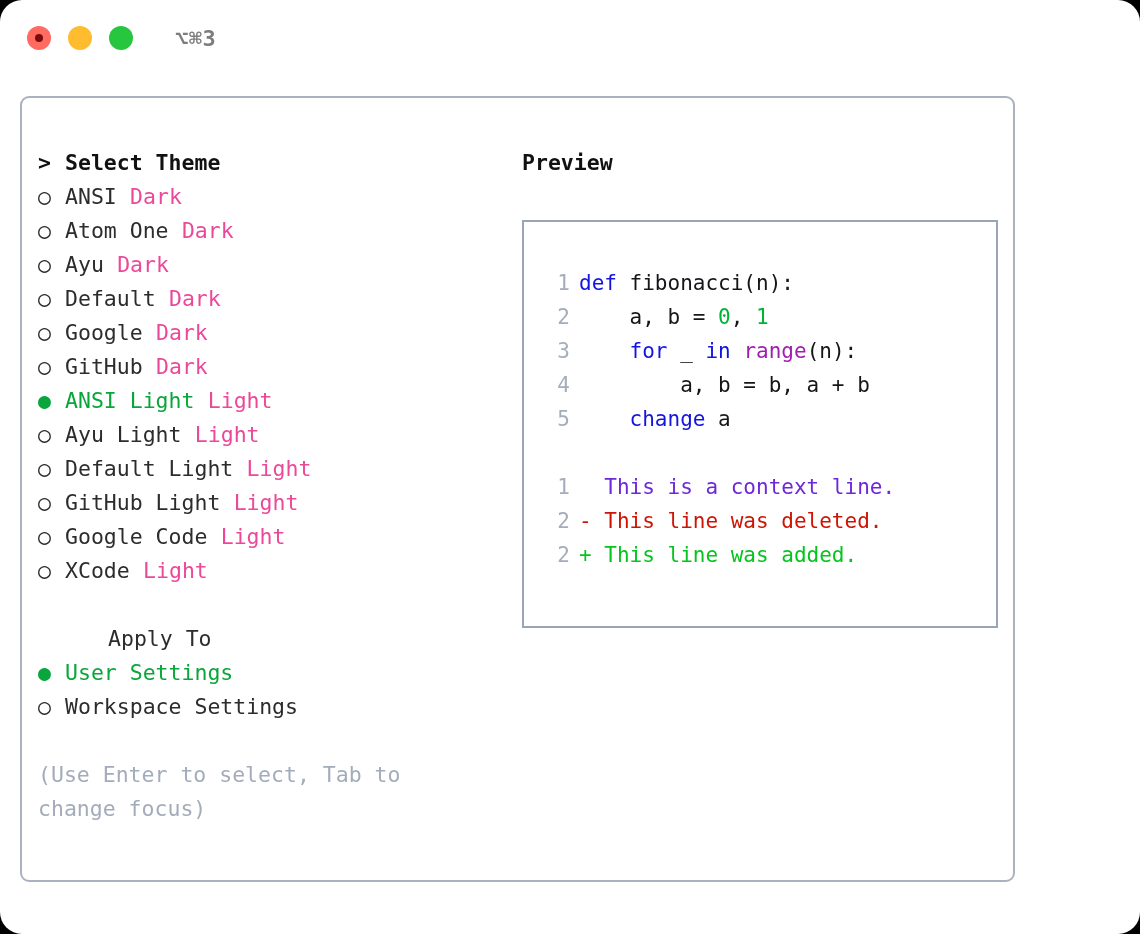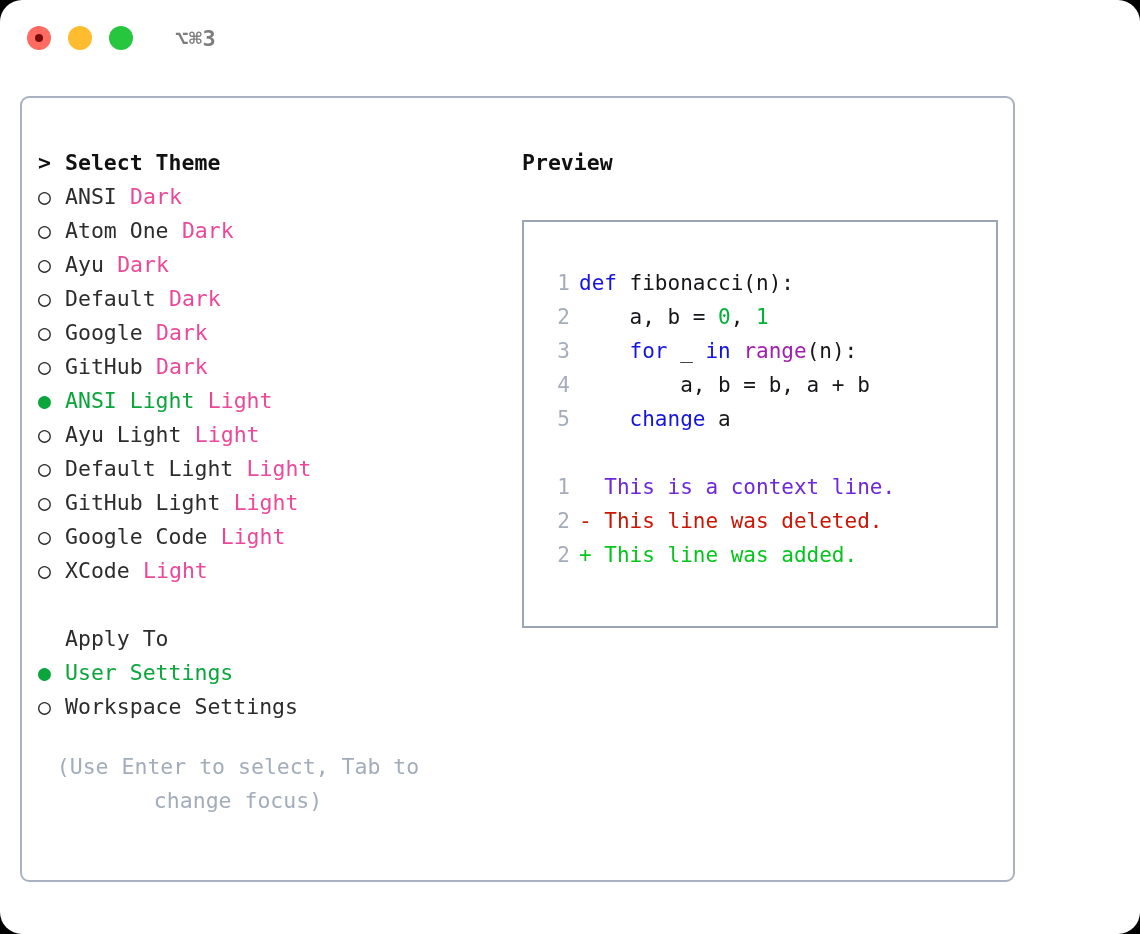--- a/index.html
+++ b/index.html
@@ -84,30 +84,30 @@
   }
   .bullet.sel { color: #0aa63b; }
   .heading-row { font-weight: bold; color: #111111; }
   .heading-row .bullet { color: #111111; font-weight: bold; }
   .item-name { color: #2c2c2c; }
   .item-name.sel { color: #0aa63b; }
   .item-suffix { color: #ec4899; margin-left: 0.62em; }
   .section-label {
     color: #2c2c2c;
     font-size: 21.5px;
+    margin-left: 43px;
   }
   .spacer-row { height: 34px; }
   .hint {
-    margin-top: 26px;
+    margin-top: 34px;
     color: #a3acbb;
     font-size: 21.5px;
     line-height: 34px;
     width: 400px;
     white-space: normal;
-    text-align: center;
   }
 
   
   .right-col {
     flex: 1;
     position: relative;
     padding-left: 24px;
   }
   .preview-title {
     font-size: 21.5px;

